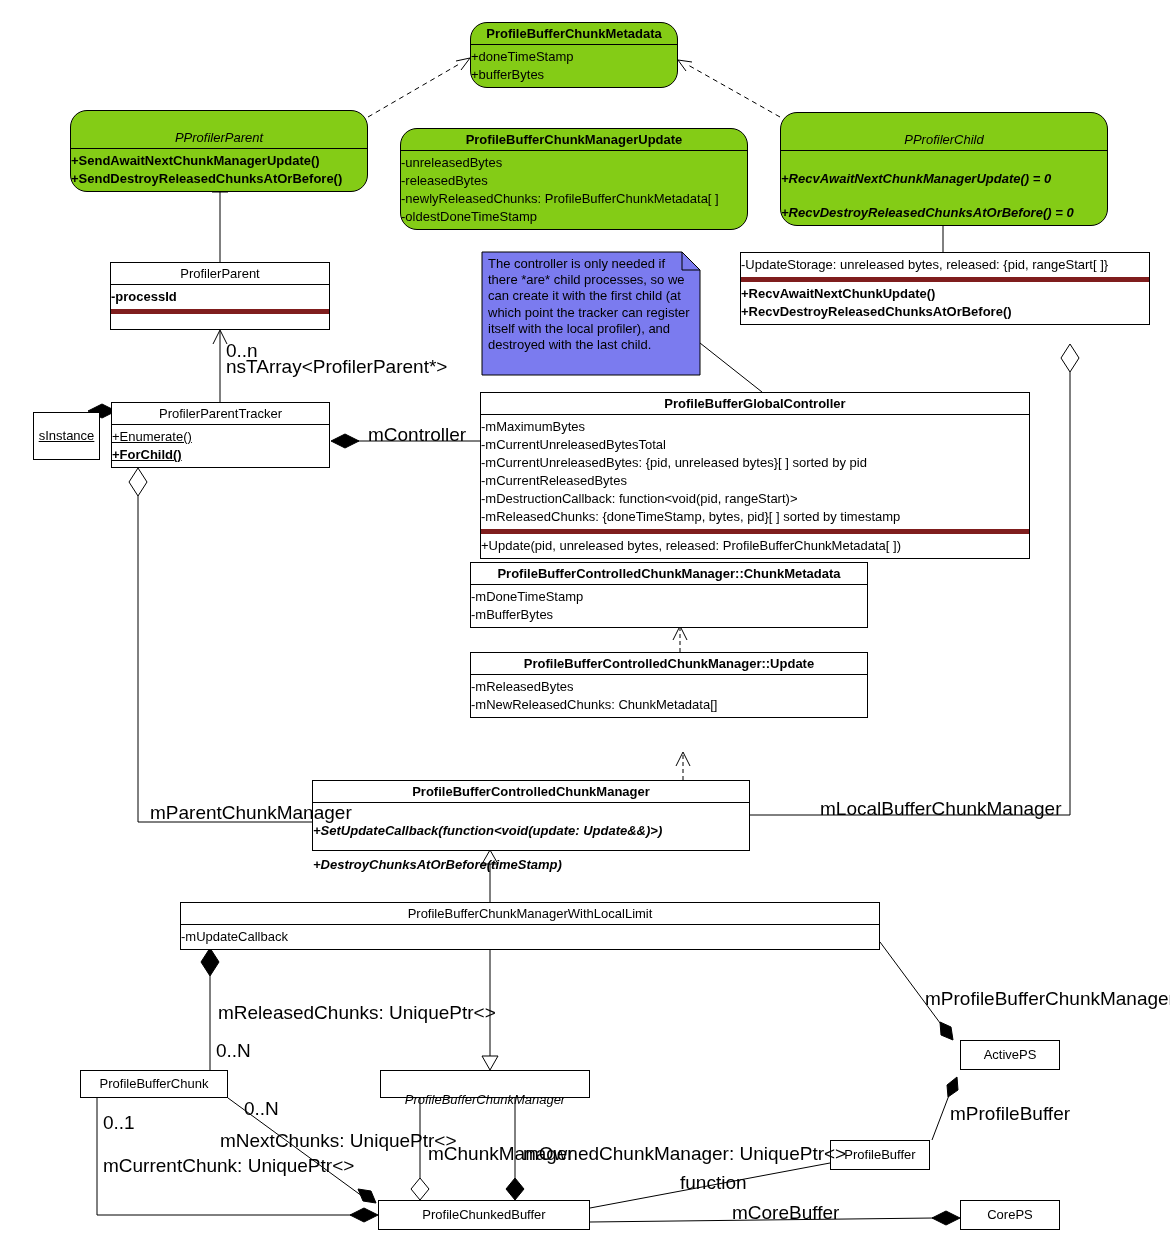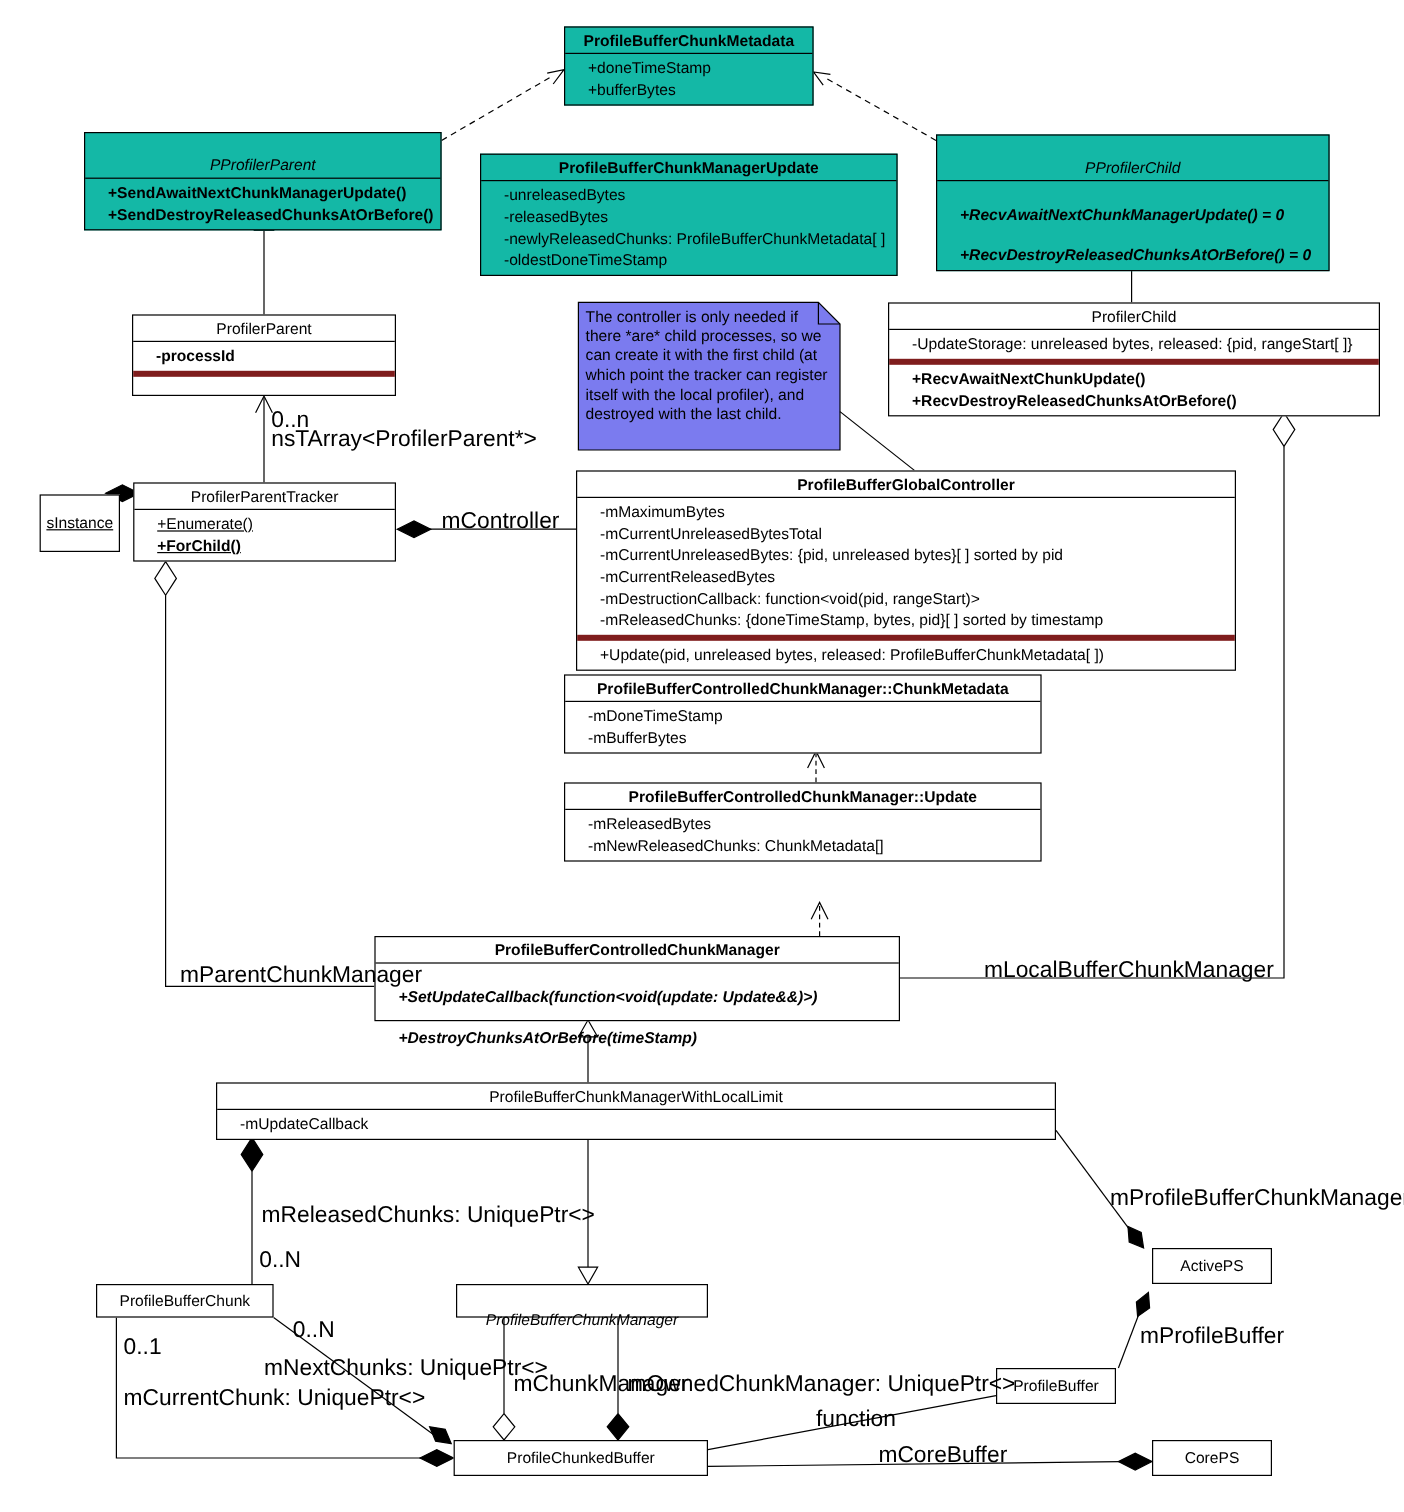--- a/index.html
+++ b/index.html
@@ -3,24 +3,24 @@
 <meta charset="utf-8">
 <style>
   * { margin:0; padding:0; box-sizing:border-box; }
   html,body { background:#fff; }
   body { font-family:"Liberation Sans", sans-serif; color:#000; }
   .canvas { position:relative; width:1170px; height:1260px; background:#fff; overflow:hidden; }
   svg.wires { position:absolute; left:0; top:0; z-index:1; }
   svg.wires line, svg.wires polyline { stroke:#000; stroke-width:1; fill:none; }
   svg.wires polygon { stroke:#000; stroke-width:1; }
   .uml-box { position:absolute; z-index:2; border:1px solid #000; background:#fff; font-size:13px; }
-  .uml-box.gray { background:#14b8a6; }
+  .uml-box.gray { background:#84cc16;border-radius:17px; }
   .uml-title { height:22px; line-height:21px; text-align:center; padding:0 4px; border-bottom:1px solid #000; white-space:nowrap; }
   .uml-box.single .uml-title { border-bottom:none; }
-  .uml-comp { padding:3px 19px; }
+  .uml-comp { padding:3px 0; }
   .uml-comp + .uml-comp { border-top:5px solid #7f1d1d; }
   .uml-line { height:18px; line-height:17px; white-space:nowrap; }
   .b { font-weight:bold; }
   .i { font-style:italic;margin-top:16px; }
   .u { text-decoration:underline; }
   .lbl { position:absolute; z-index:3; font-size:19px; white-space:nowrap; }
   .note-text { position:absolute; z-index:3; font-size:13px; line-height:16.2px; }
 </style>
 </head>
 <body>
@@ -176,21 +176,20 @@
 
   <div class="uml-box" style="left:110px;top:262px;width:220px">
     <div class="uml-title">ProfilerParent</div>
     <div class="uml-comp">
       <div class="uml-line b">-processId</div>
     </div>
     <div class="uml-comp" style="height:20px"></div>
   </div>
 
   <div class="uml-box" style="left:740px;top:252px;width:410px">
-    <div class="uml-title">ProfilerChild</div>
     <div class="uml-comp">
       <div class="uml-line">-UpdateStorage: unreleased bytes, released: {pid, rangeStart[ ]}</div>
     </div>
     <div class="uml-comp">
       <div class="uml-line b">+RecvAwaitNextChunkUpdate()</div>
       <div class="uml-line b">+RecvDestroyReleasedChunksAtOrBefore()</div>
     </div>
   </div>
 
   <div class="uml-box" style="left:111px;top:402px;width:219px">

